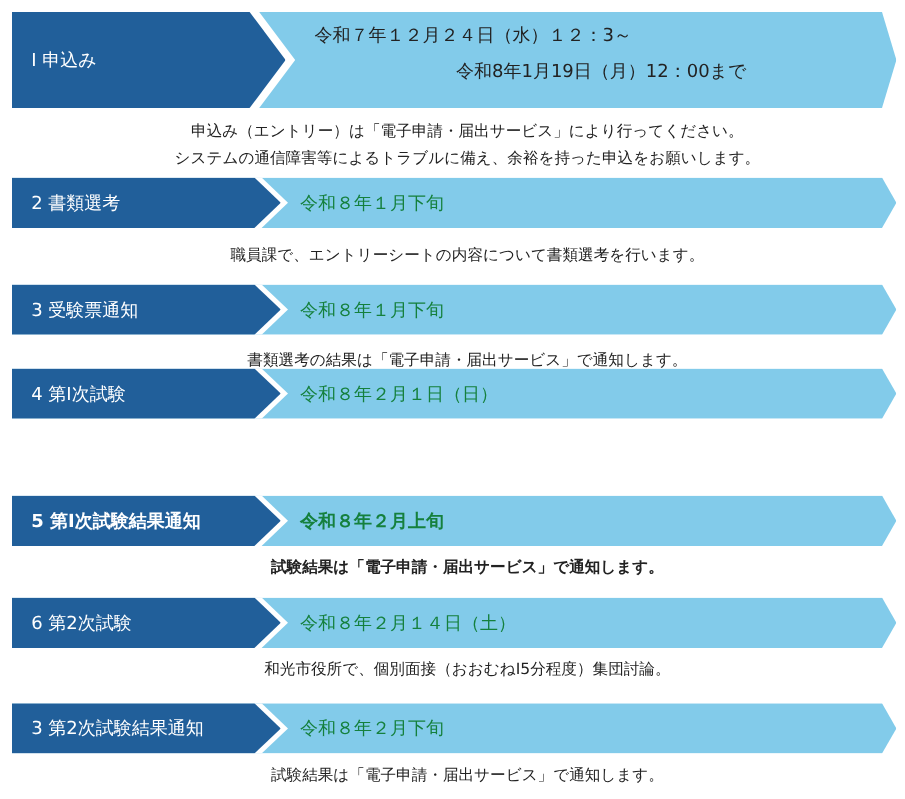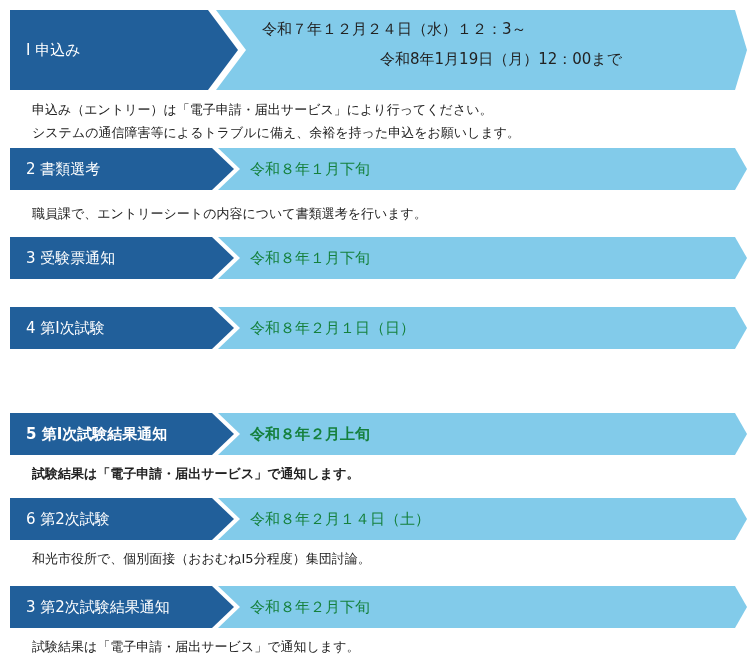--- a/index.html
+++ b/index.html
@@ -14,21 +14,21 @@
          clip-path: polygon(0 0, calc(100% - 22px) 0, 100% 50%, calc(100% - 22px) 100%, 0 100%); }
   .dark { position: absolute; top: 0; bottom: 0; left: 0; width: 224px; background: #215f9a;
           clip-path: polygon(0 0, calc(100% - 22px) 0, 100% 50%, calc(100% - 22px) 100%, 0 100%); }
   .band.big .gap { width: 236px; clip-path: polygon(0 0, calc(100% - 30px) 0, 100% 50%, calc(100% - 30px) 100%, 0 100%); }
   .band.big .dark { width: 228px; clip-path: polygon(0 0, calc(100% - 30px) 0, 100% 50%, calc(100% - 30px) 100%, 0 100%); }
   .title { position: absolute; left: 16px; top: 0; bottom: 0; display: flex; align-items: center;
            color: #ffffff; font-size: 15px; white-space: nowrap; }
   .date { position: absolute; left: 240px; top: 0; bottom: 0; display: flex; align-items: center;
           font-size: 15px; color: #15803d; white-space: nowrap; }
   .date2 { position: absolute; font-size: 15px; color: #222; white-space: nowrap; }
-  .desc { margin: 0; padding-left: 22px; font-size: 13px; line-height: 23px; color: #222; white-space: nowrap; }
+  .desc { margin: 0; padding-left: 22px; font-size: 13px; line-height: 23px; color: #222; white-space: nowrap; text-align: center; }
 </style>
 </head>
 <body>
 
 <div class="step" style="top:10px;">
   <div class="band big">
     <div class="light tipped"></div>
     <div class="gap"></div>
     <div class="dark"></div>
     <div class="title">Ⅰ 申込み</div>
@@ -51,20 +51,21 @@
 </div>
 
 <div class="step" style="top:237px;">
   <div class="band">
     <div class="light tipped"></div>
     <div class="gap"></div>
     <div class="dark"></div>
     <div class="title">3 受験票通知</div>
     <div class="date">令和８年１月下旬</div>
   </div>
+  <p class="desc" style="margin-top:10px;">書類選考の結果は「電子申請・届出サービス」で通知します。</p>
 </div>
 
 <div class="step" style="top:307px;">
   <div class="band">
     <div class="light tipped"></div>
     <div class="gap"></div>
     <div class="dark"></div>
     <div class="title">4 第Ⅰ次試験</div>
     <div class="date">令和８年２月１日（日）</div>
   </div>

